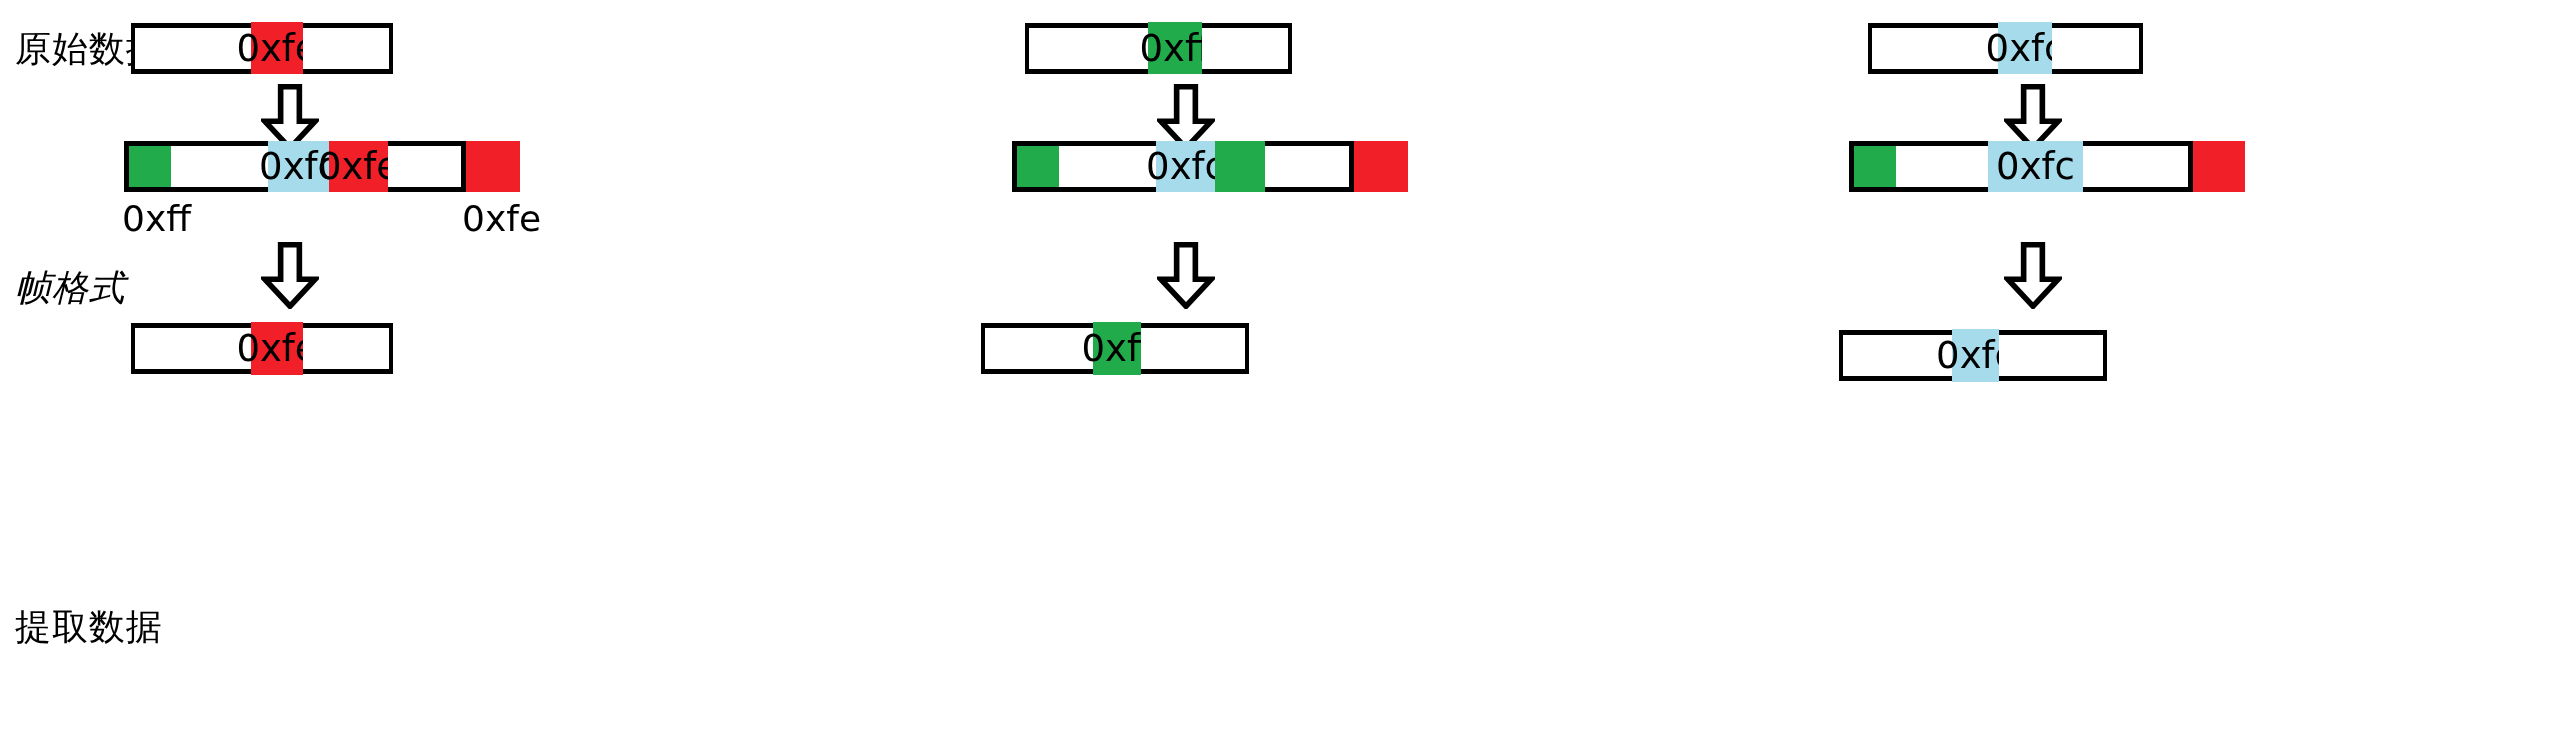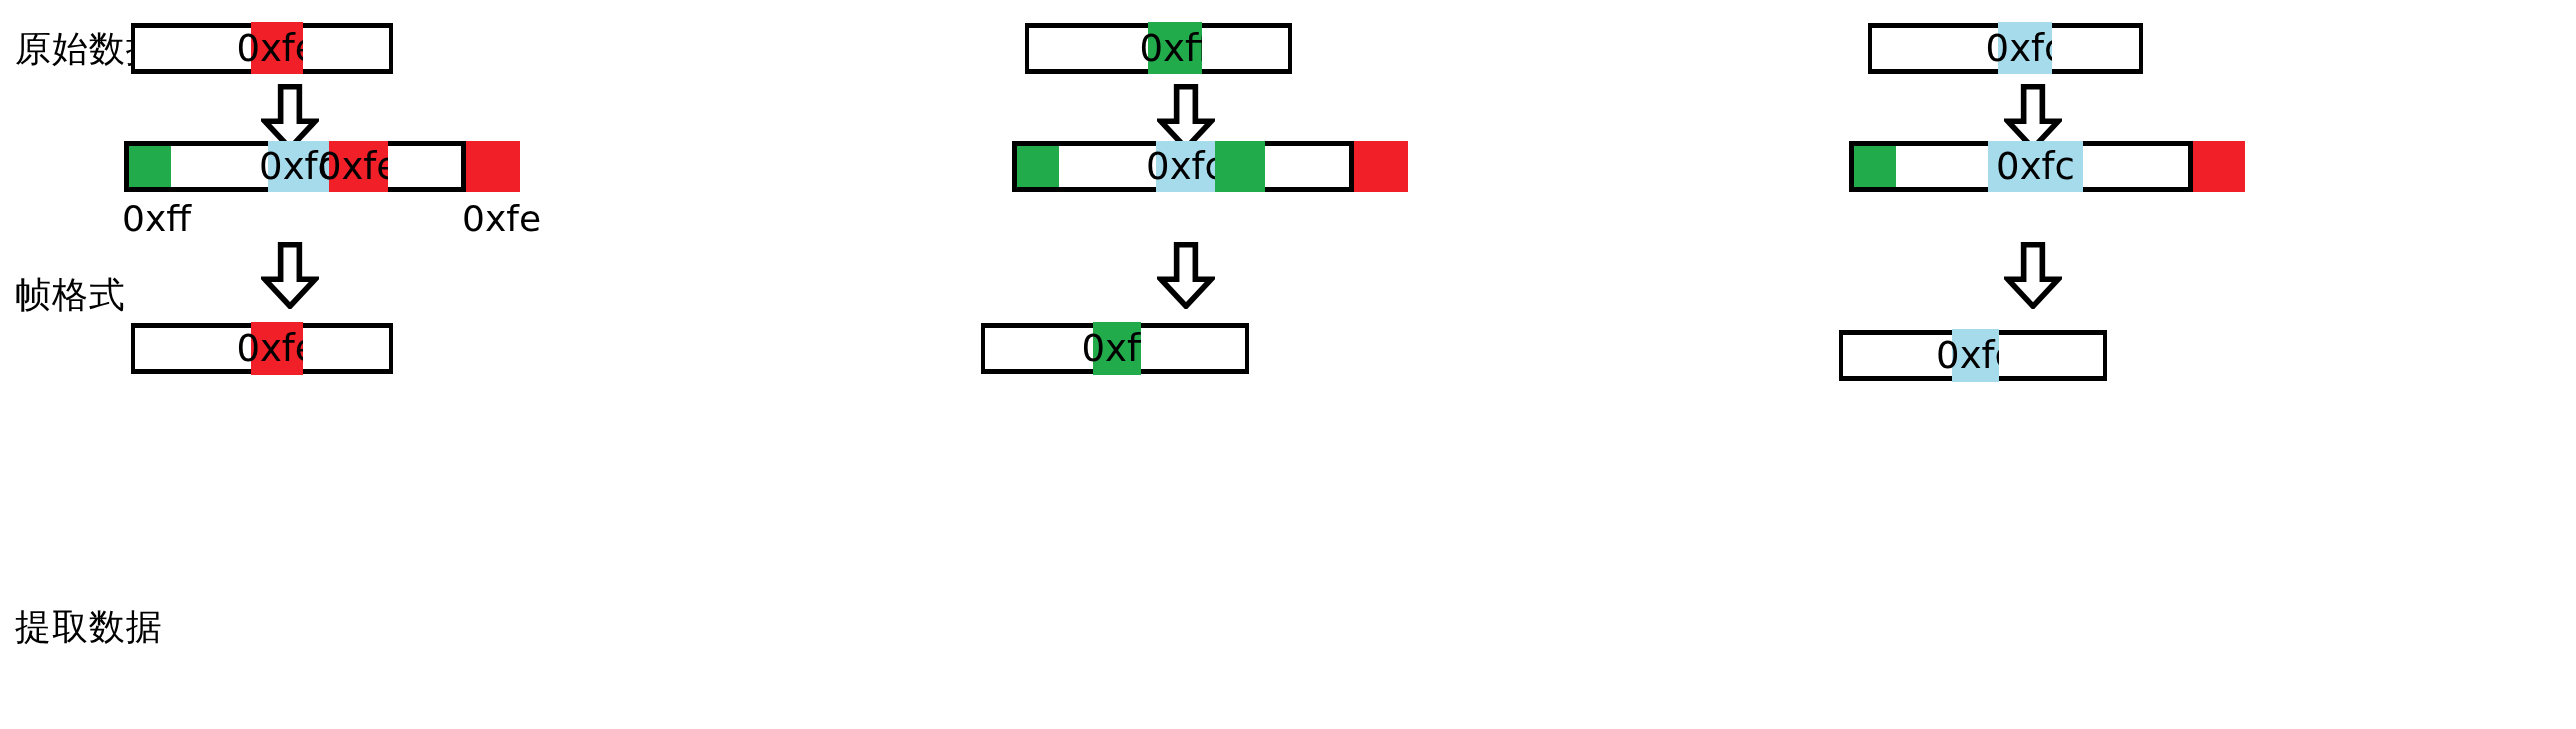--- a/index.html
+++ b/index.html
@@ -26,21 +26,21 @@
   .row-label {
     position: absolute;
     font-size: 36px;
     line-height: 36px;
     font-weight: 400;
     letter-spacing: 0.9px;
     white-space: nowrap;
     color: #000;
   }
   .row-label.r1 { left: 15px; top: 31px; }
-  .row-label.r2 { left: 15px; top: 277px; }
+  .row-label.r2 { left: 15px; top: 270px; font-style: italic; }
   .row-label.r3 { left: 15px; top: 609px; }
 
   
   .bar {
     position: absolute;
     display: flex;
     box-sizing: border-box;
     background: #ffffff;
   }
   .seg {

